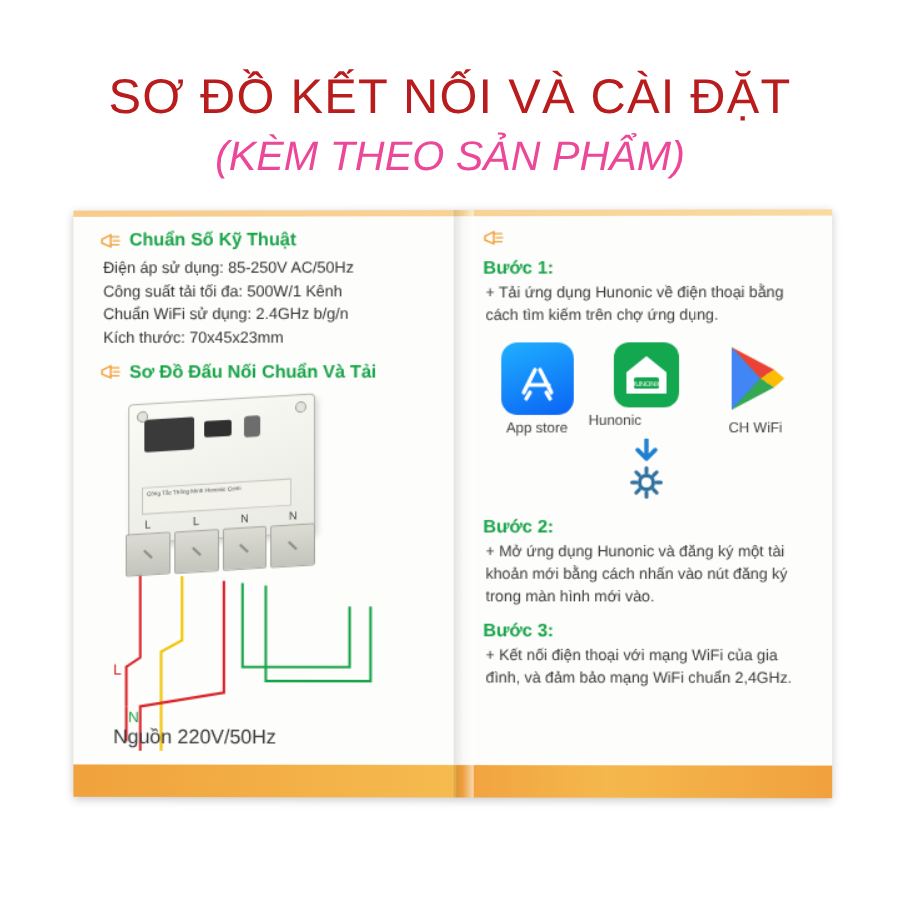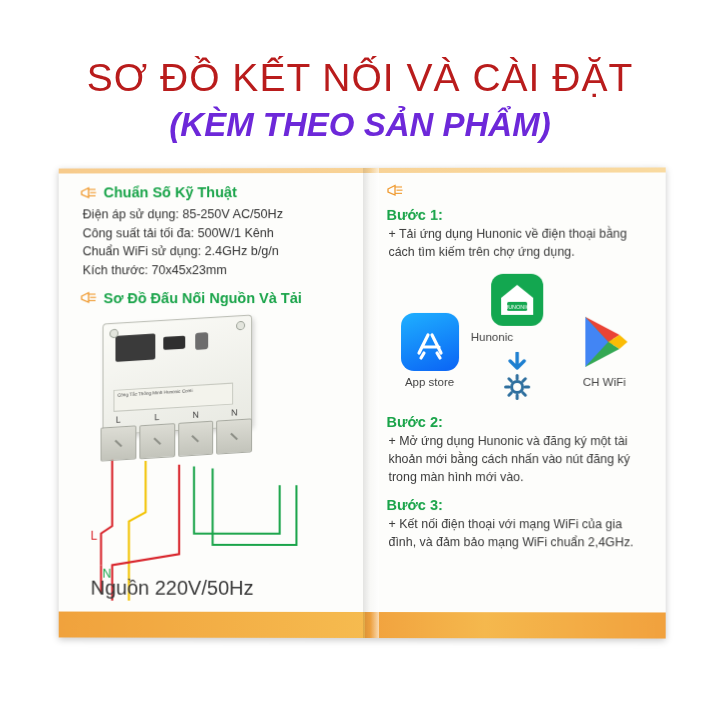--- a/index.html
+++ b/index.html
@@ -23,22 +23,22 @@
   .heading .line1 {
     font-size: 39px;
     letter-spacing: 1px;
     color: #b91c1c;
     font-weight: 400;
     line-height: 1.12;
   }
   .heading .line2 {
     font-size: 33px;
     font-style: italic;
-    color: #6d28d9;
-    font-weight: 700;
+    color: #ec4899;
+    font-weight: 400;
     line-height: 1.3;
     margin-top: 4px;
   }
 
   
   .leaflet {
     position: absolute;
     left: 58px;
     top: 168px;
     width: 607px;
@@ -169,21 +169,21 @@
   
   .wires { position:absolute; left:0; top:0; width:100%; height:100%; }
 
   
   .bulb-wrap{ position:absolute; left:205px; top:36px; }
 
   .nguon {
     position: absolute;
     left: 32px;
     bottom: 38px;
-    font-size: 20px;
+    font-size: 16px;
     color: #3a3a3a;
   }
 
   
   .step-title{
     color:#1aa44a;
     font-size:14.5px;
     font-weight:700;
     margin: 10px 0 3px;
   }
@@ -198,21 +198,20 @@
     display:flex;
     align-items:flex-start;
     justify-content:space-between;
     margin: 12px 4px 0 4px;
     height: 130px;
     position: relative;
   }
   .store{
     width: 78px;
     text-align:center;
-    margin-top:39px;
   }
   .store .cap{
     font-size:11.5px;
     color:#444;
     margin-top:5px;
   }
   .appstore-icon{
     width:58px;height:58px;border-radius:13px;
     background: linear-gradient(160deg,#1fb0ff,#0a63f5);
     margin:0 auto; position:relative;
@@ -273,21 +272,21 @@
 
       <div class="sec-head">
         <span class="mega">
           <svg width="17" height="13" viewBox="0 0 17 13">
             <path d="M1 5 L8 1.5 L8 11 L1 8 Z" fill="none" stroke="#f0992d" stroke-width="1.3"></path>
             <path d="M8 3 L15 3" stroke="#f0992d" stroke-width="1.1"></path>
             <path d="M9.5 6.2 L15.5 6.2" stroke="#f0992d" stroke-width="1.1"></path>
             <path d="M8 9.4 L15 9.4" stroke="#f0992d" stroke-width="1.1"></path>
           </svg>
         </span>
-        <span>Sơ Đồ Đấu Nối Nguồn Và Tải</span>
+        <span>Sơ Đồ Đấu Nối Chuẩn Và Tải</span>
       </div>
 
       <div class="device-area">
 
         <svg class="wires" viewBox="0 0 290 300">
 
           <path d="M34 146 L34 220 L22 228 L22 262" fill="none" stroke="#d8232a" stroke-width="2.2"></path>
 
           <path d="M70 150 L70 205 L52 215 L52 300" fill="none" stroke="#f2c200" stroke-width="2.2"></path>
 

